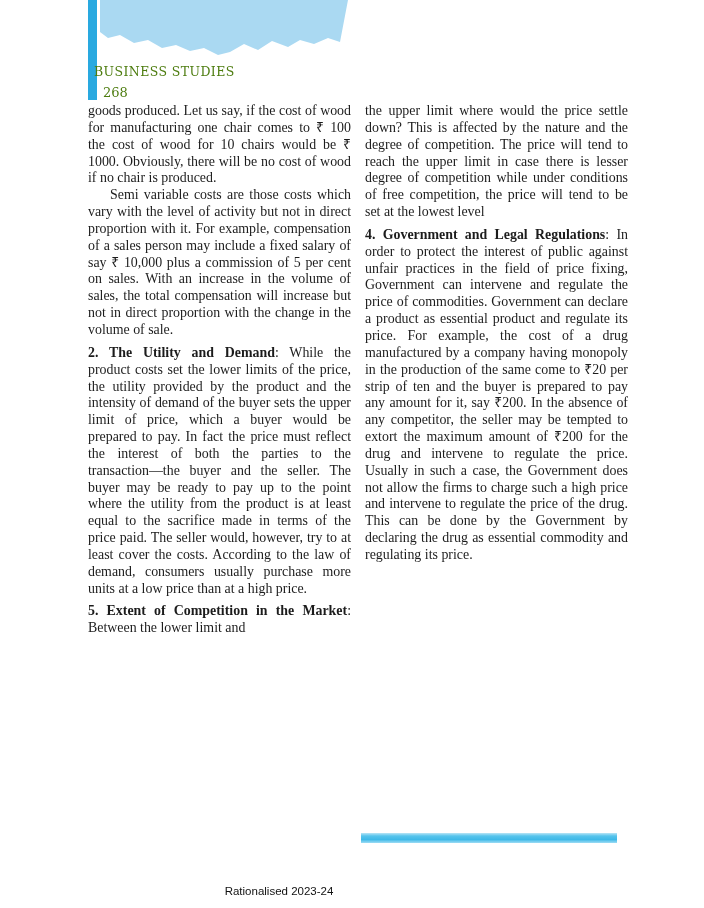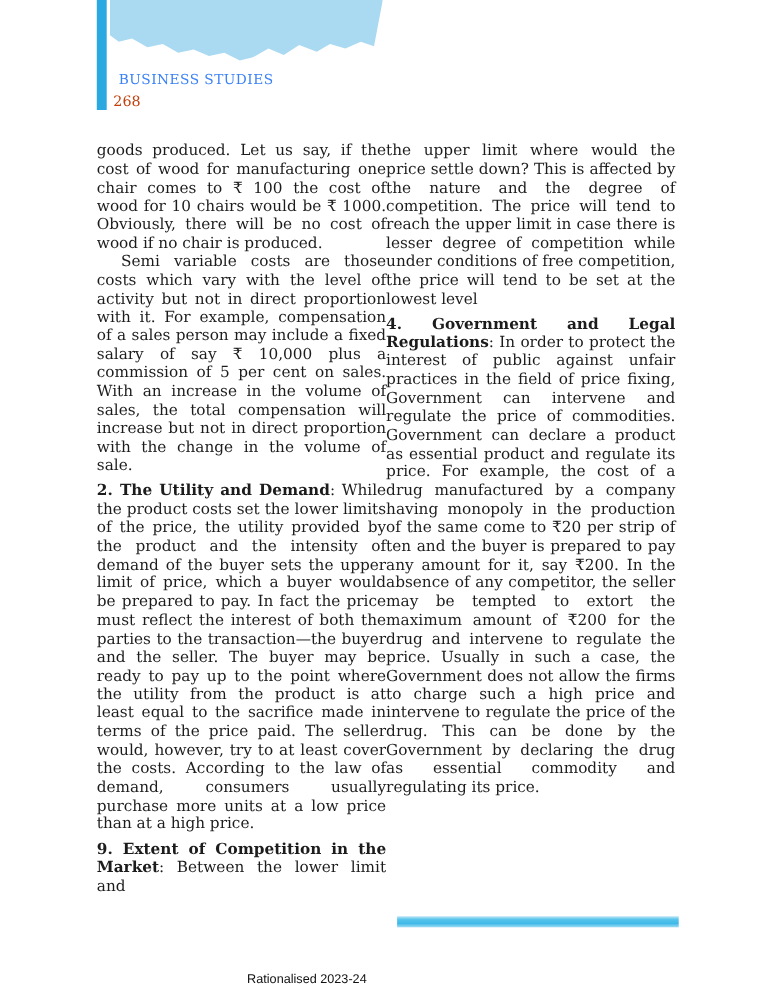--- a/index.html
+++ b/index.html
@@ -11,30 +11,30 @@
     overflow: hidden;
   }
   .accent-bar {
     position: absolute; left: 88px; top: 0; width: 9px; height: 100px;
     background: #29a9e0;
   }
   .torn-wrap { position: absolute; left: 100px; top: 0; width: 248px; height: 58px; }
   .torn-wrap svg { display: block; width: 100%; height: 100%; }
   .torn-shape { fill: #aad9f2; }
   .running-head {
-    position: absolute; left: 108px; top: 64px;
-    font-size: 12.5px; letter-spacing: 0.4px; color: #3b82f6;
+    position: absolute; left: 94px; top: 64px;
+    font-size: 12.5px; letter-spacing: 0.4px; color: #4d7c0f;
   }
   .page-number {
     position: absolute; left: 103px; top: 85px;
-    font-size: 13px; color: #c2410c;
+    font-size: 13px; color: #4d7c0f;
   }
   .content {
-    position: absolute; left: 88px; top: 129px; width: 541px;
-    display: flex; 
+    position: absolute; left: 88px; top: 103px; width: 541px;
+    display: flex; gap: 14px; font-family: Liberation Serif, serif;
   }
   .col {
     width: 263px;
     font-size: 13.9px; line-height: 16.85px;
     text-align: justify;
     text-justify: inter-word;
   }
   .col p { margin: 0; }
   .col p.indent { text-indent: 22px; }
   .col p.spaced { margin-top: 6px; }
@@ -62,21 +62,21 @@
 </div>
 
 <div class="running-head">BUSINESS STUDIES</div>
 <div class="page-number">268</div>
 
 <div class="content">
   <div class="col">
     <p>goods produced. Let us say, if the cost of wood for manufacturing one chair comes to ₹ 100 the cost of wood for 10 chairs would be ₹ 1000. Obviously, there will be no cost of wood if no chair is produced.</p>
     <p class="indent">Semi variable costs are those costs which vary with the level of activity but not in direct proportion with it. For example, compensation of a sales person may include a fixed salary of say ₹ 10,000 plus a commission of 5 per cent on sales. With an increase in the volume of sales, the total compensation will increase but not in direct proportion with the change in the volume of sale.</p>
     <p class="spaced"><span class="lead">2. The Utility and Demand</span><span>: While the product costs set the lower limits of the price, the utility provided by the product and the intensity of demand of the buyer sets the upper limit of price, which a buyer would be prepared to pay. In fact the price must reflect the interest of both the parties to the transaction—the buyer and the seller. The buyer may be ready to pay up to the point where the utility from the product is at least equal to the sacrifice made in terms of the price paid. The seller would, however, try to at least cover the costs. According to the law of demand, consumers usually purchase more units at a low price than at a high price.</span></p>
-    <p class="spaced"><span class="lead">9. Extent of Competition in the Market</span><span>: Between the lower limit and</span></p>
+    <p class="spaced"><span class="lead">5. Extent of Competition in the Market</span><span>: Between the lower limit and</span></p>
   </div>
   <div class="col">
     <p>the upper limit where would the price settle down? This is affected by the nature and the degree of competition. The price will tend to reach the upper limit in case there is lesser degree of competition while under conditions of free competition, the price will tend to be set at the lowest level</p>
     <p class="spaced"><span class="lead">4. Government and Legal Regulations</span><span>: In order to protect the interest of public against unfair practices in the field of price fixing, Government can intervene and regulate the price of commodities. Government can declare a product as essential product and regulate its price. For example, the cost of a drug manufactured by a company having monopoly in the production of the same come to ₹20 per strip of ten and the buyer is prepared to pay any amount for it, say ₹200. In the absence of any competitor, the seller may be tempted to extort the maximum amount of ₹200 for the drug and intervene to regulate the price. Usually in such a case, the Government does not allow the firms to charge such a high price and intervene to regulate the price of the drug. This can be done by the Government by declaring the drug as essential commodity and regulating its price.</span></p>
   </div>
 </div>
 
 <div class="footer-bar"></div>
 <div class="footer-note">Rationalised 2023-24</div>
 

